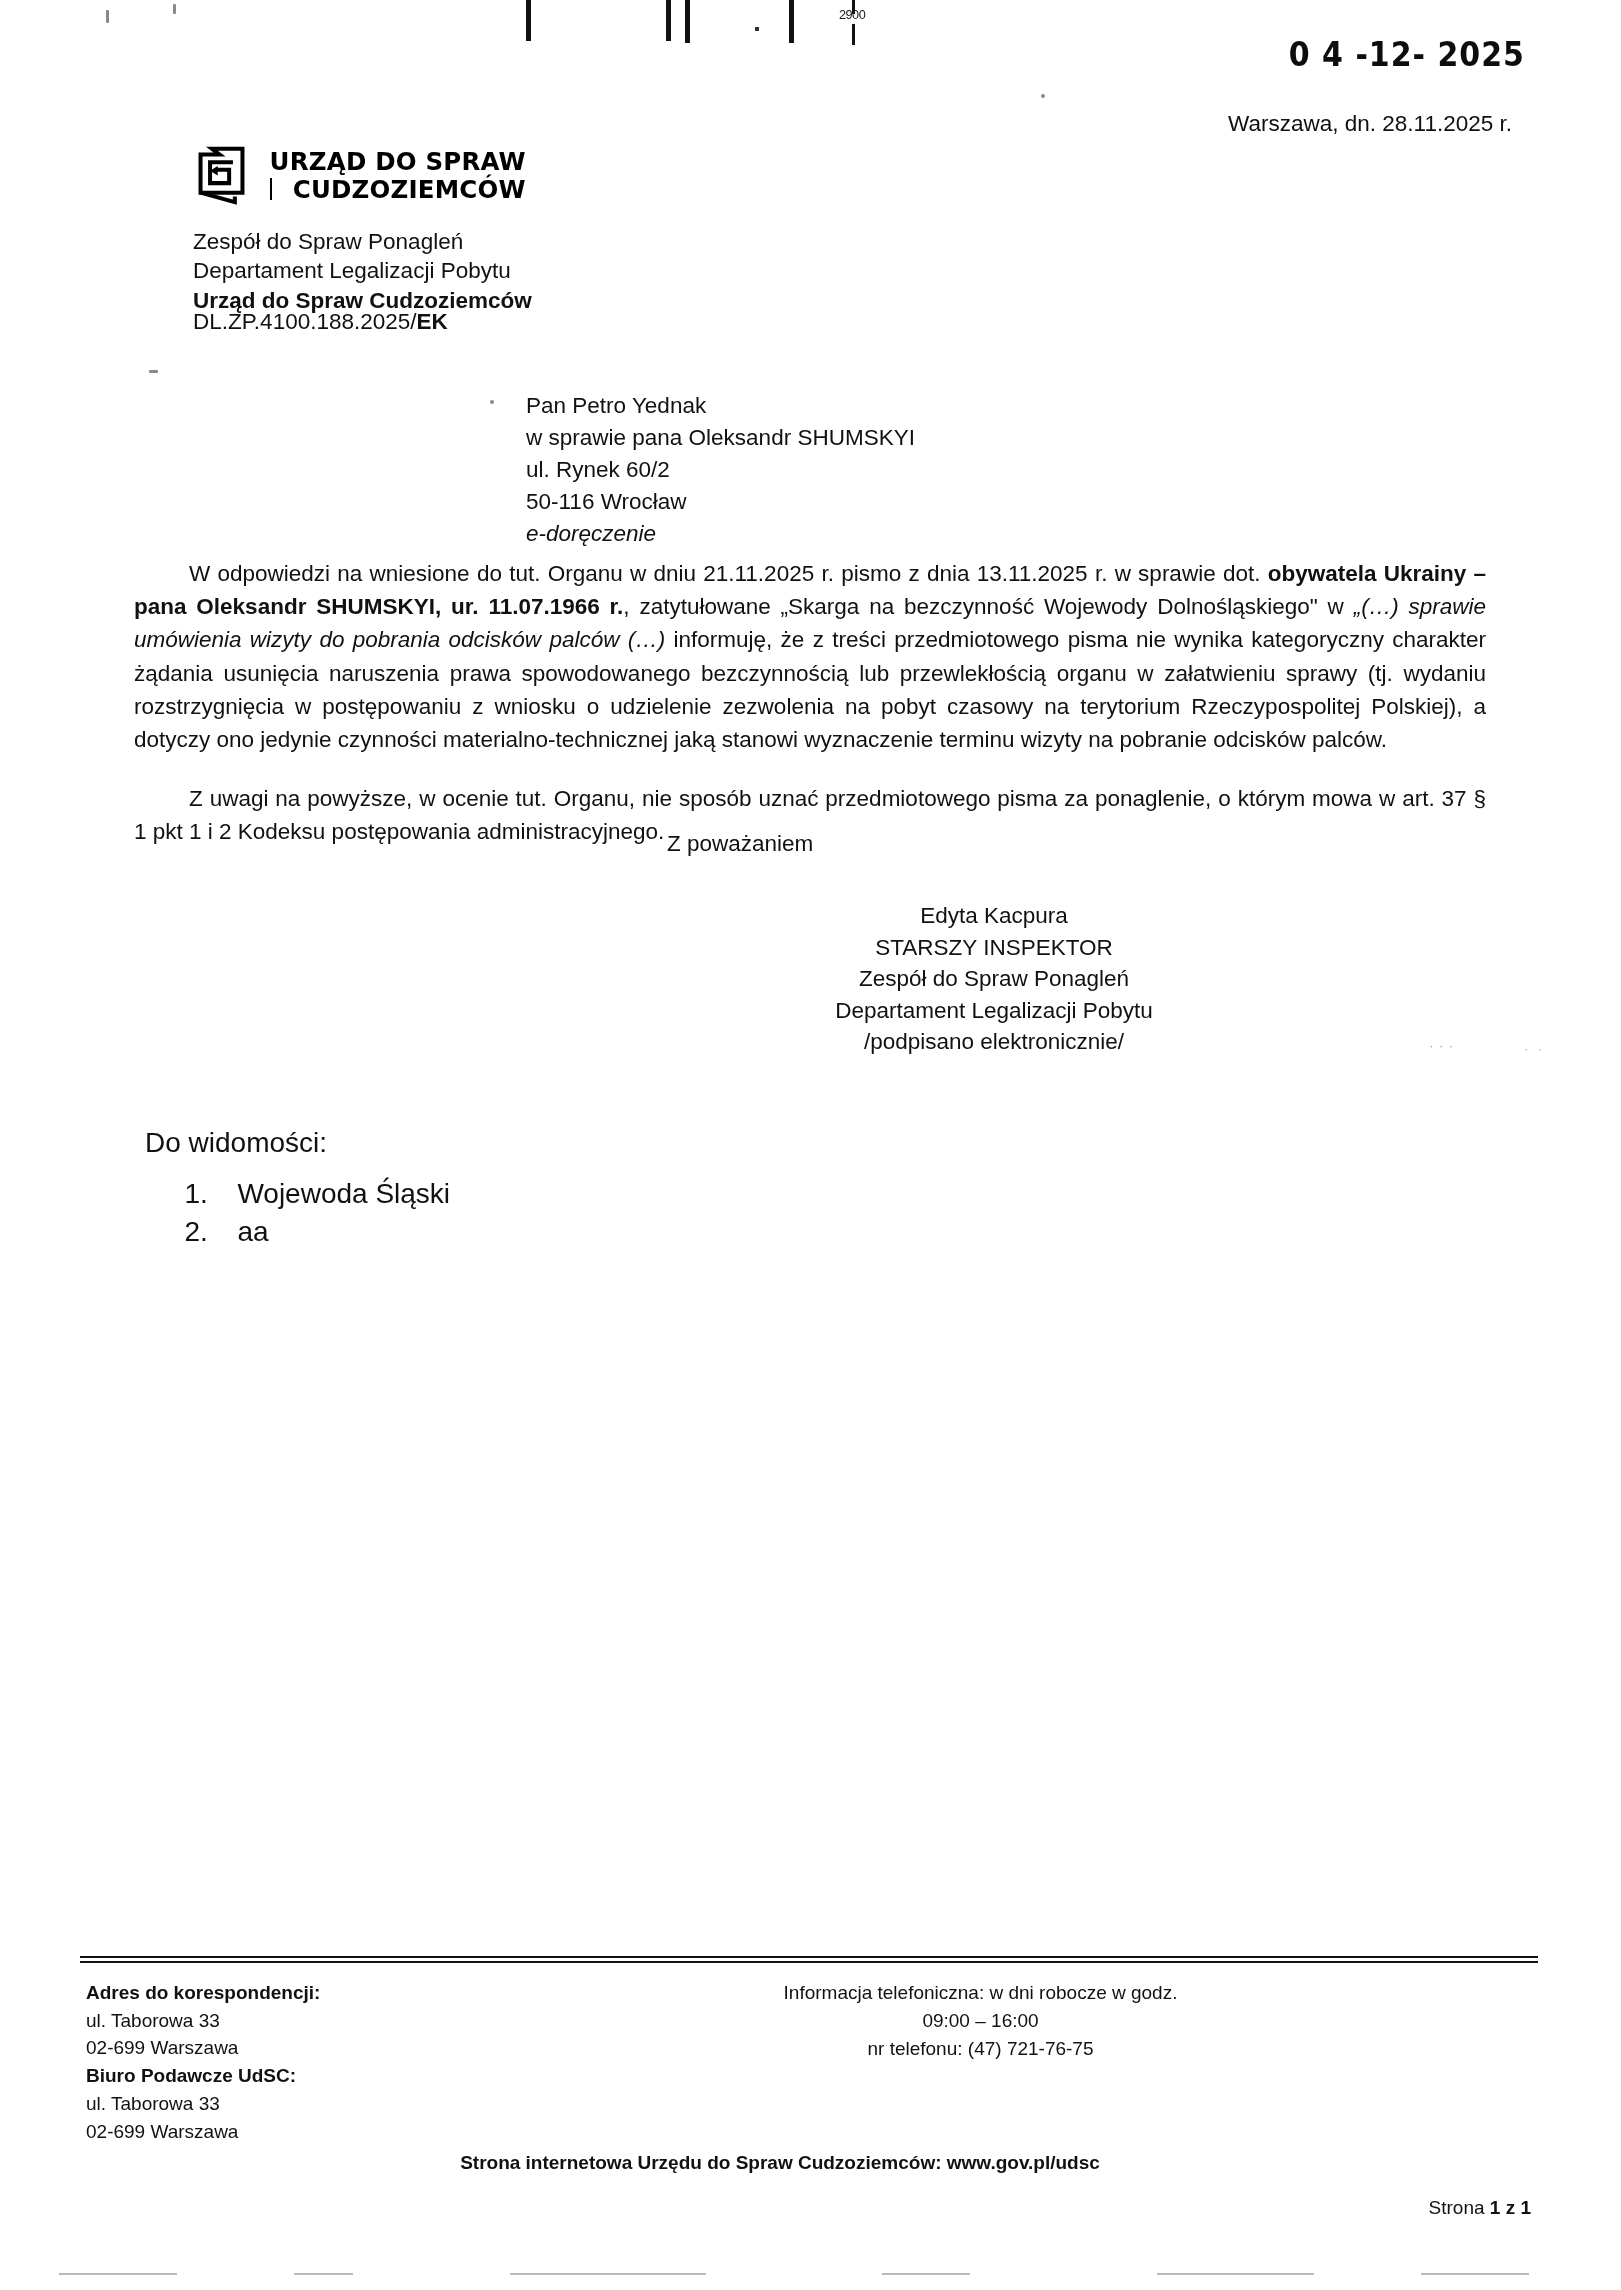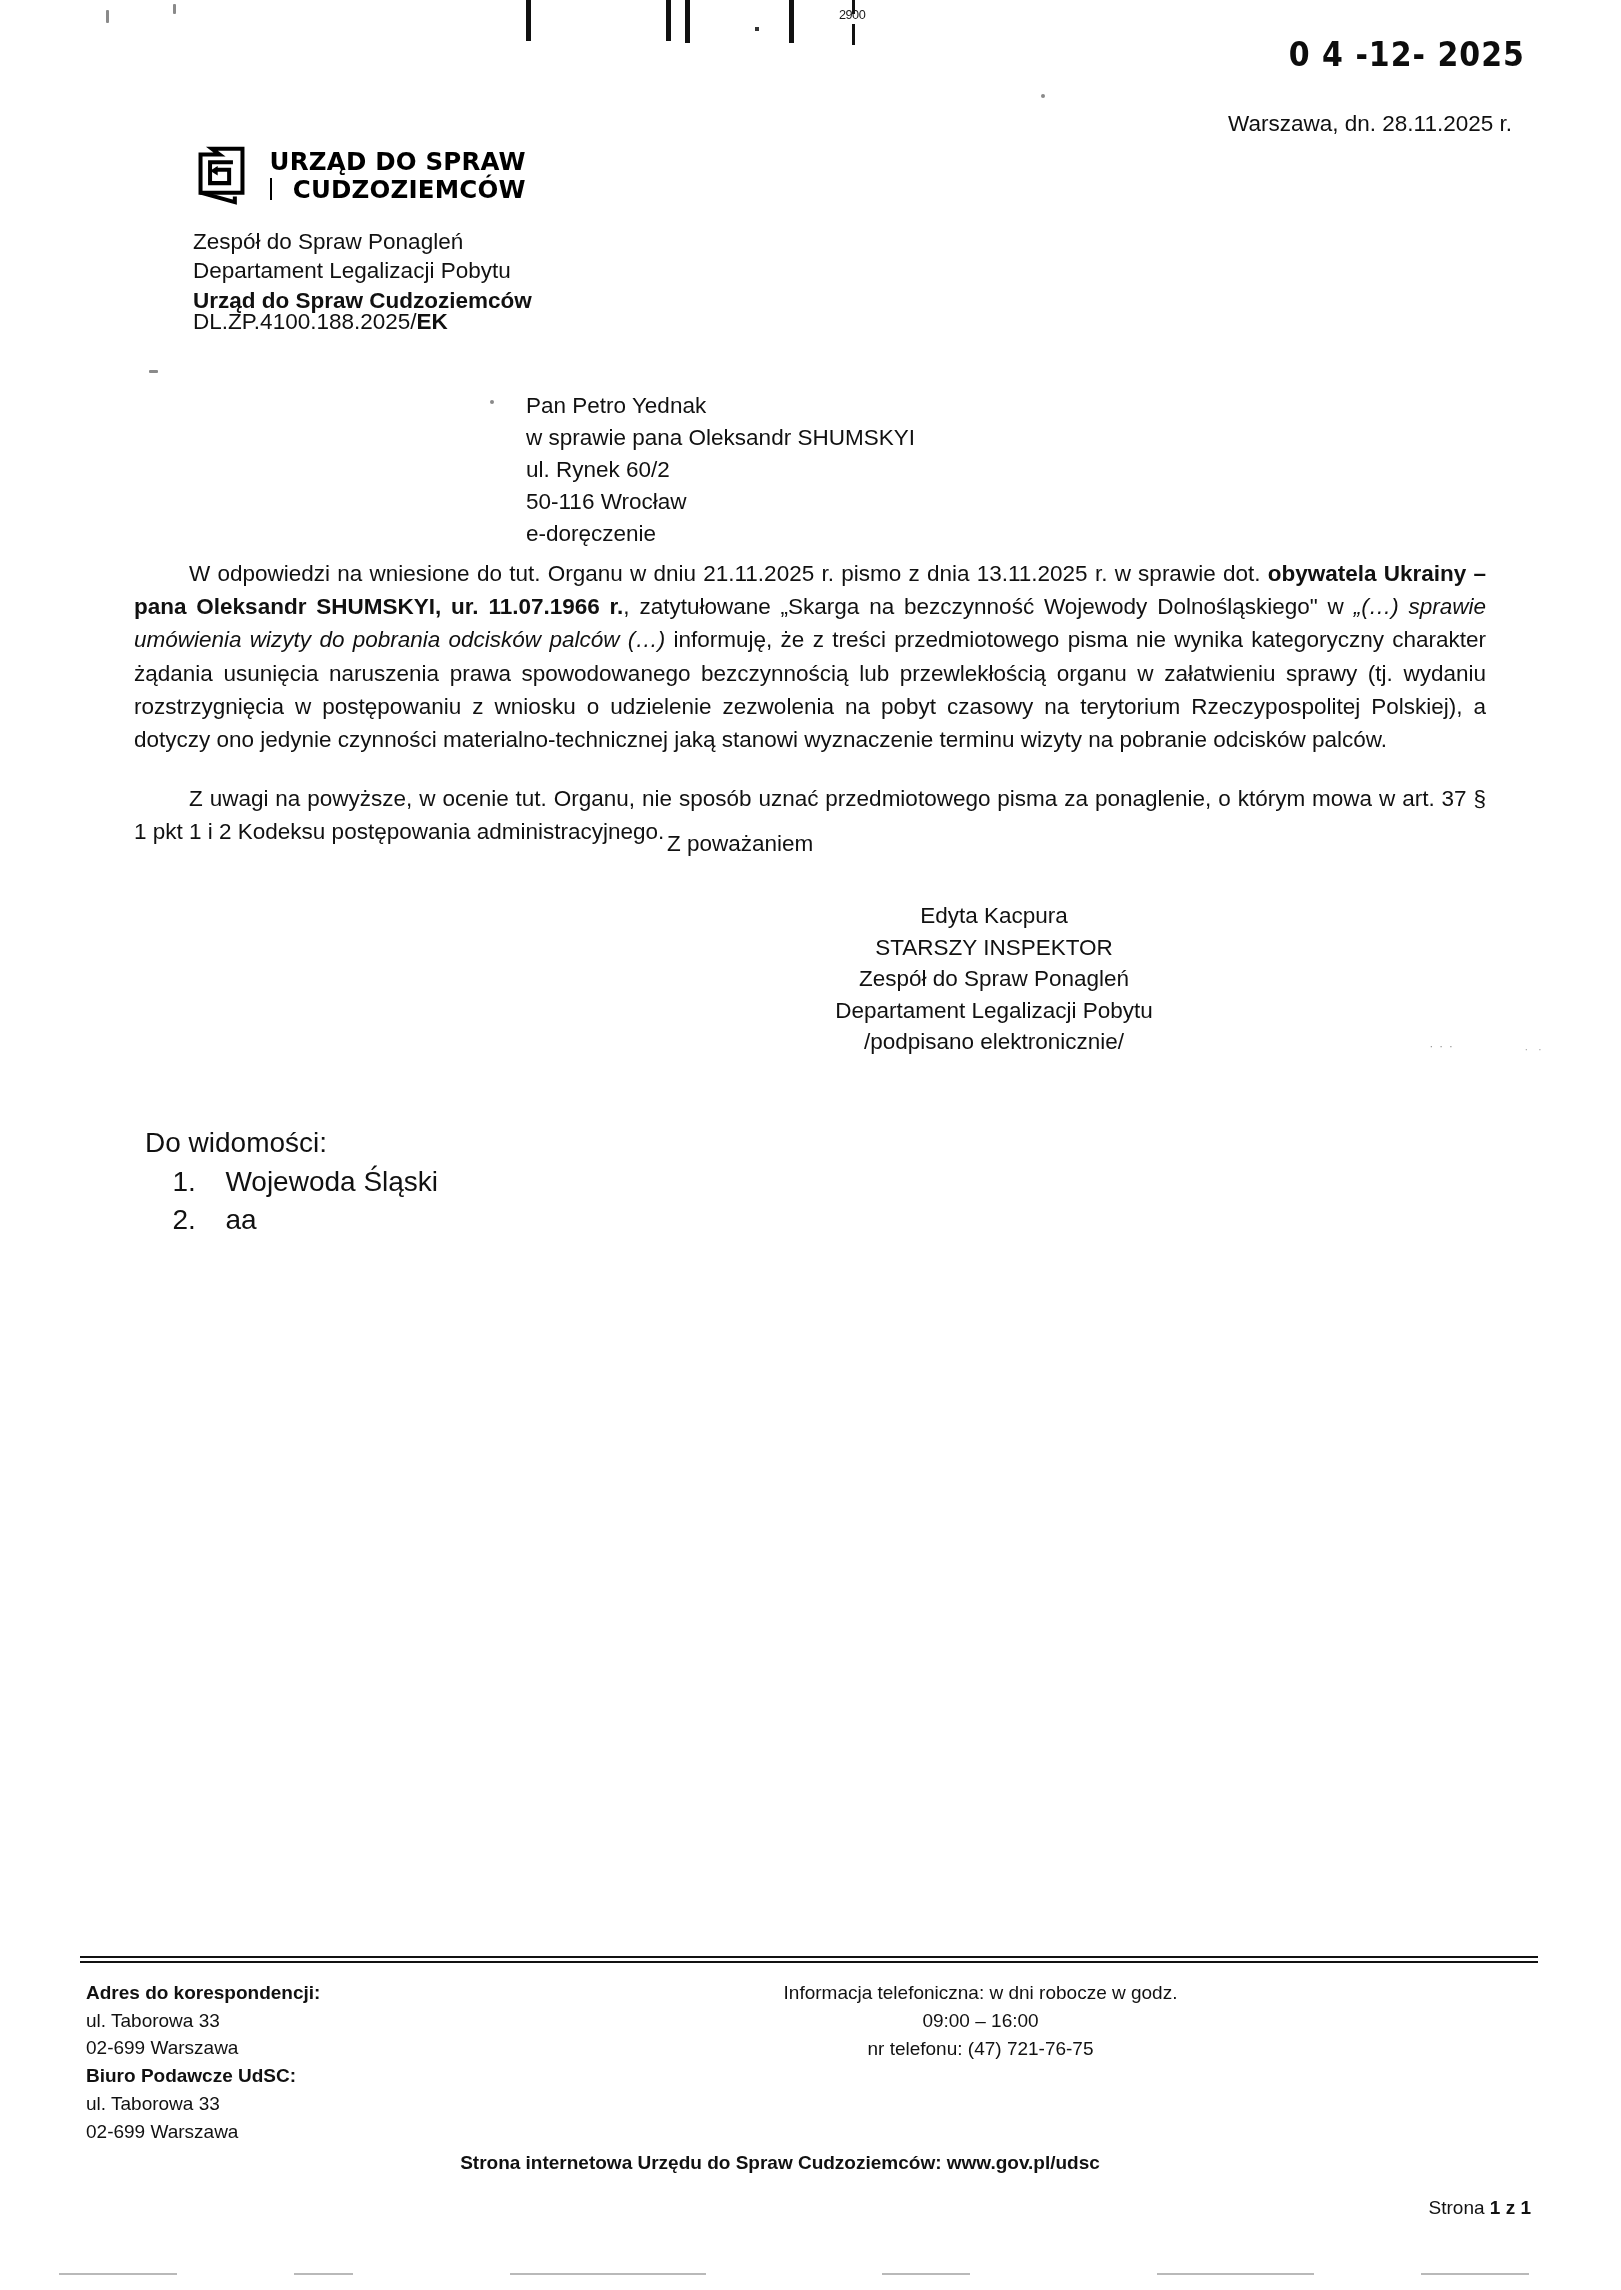--- a/index.html
+++ b/index.html
@@ -73,21 +73,21 @@
     position: absolute; left: 193px; top: 309px;
     font-size: 22.5px; color:#111;
   }
   .case-no .b { font-weight: 700; }
 
   
   .recipient {
     position: absolute; left: 526px; top: 390px;
     font-size: 22.5px; line-height: 1.42; color:#111;
   }
-  .recipient .it { }
+  .recipient .it { font-style: italic; }
 
   
   .body-text {
     position: absolute; left: 134px; top: 557px; width: 1352px;
     font-size: 22.5px; line-height: 1.475; color:#111;
     text-align: justify;
   }
   .body-text p { margin: 0 0 25.5px 0; text-indent: 0; }
   .body-text p.ind { text-indent: 55px; }
   .body-text b { font-weight: 700; }
@@ -112,21 +112,21 @@
   .faint-mark2 {
     position:absolute; right: 76px; top: 1042px;
     font-size: 12.7px; color:#b0b0b0; letter-spacing:2.9px;
   }
 
   
   .cc {
     position: absolute; left: 145px; top: 1124px;
     font-size: 28px; line-height: 1.38; color:#111;
   }
-  .cc ol { margin: 0; padding-left: 27.4px; list-style: none; counter-reset: ccn; }
+  .cc ol { margin: 12px; padding-left: 27.4px; list-style: none; counter-reset: ccn; }
   .cc ol li { counter-increment: ccn; position: relative; padding-left: 53px; }
   .cc ol li::before {
     content: counter(ccn) "."; position: absolute; left: 0; top: 0; width: 33px; text-align:left;
   }
 
   
   .footer-rule {
     position: absolute; left: 80px; top: 1956px; width: 1458px; height: 6.9px;
     border-top: 2.9px solid #111;
     border-bottom: 2px solid #111;

